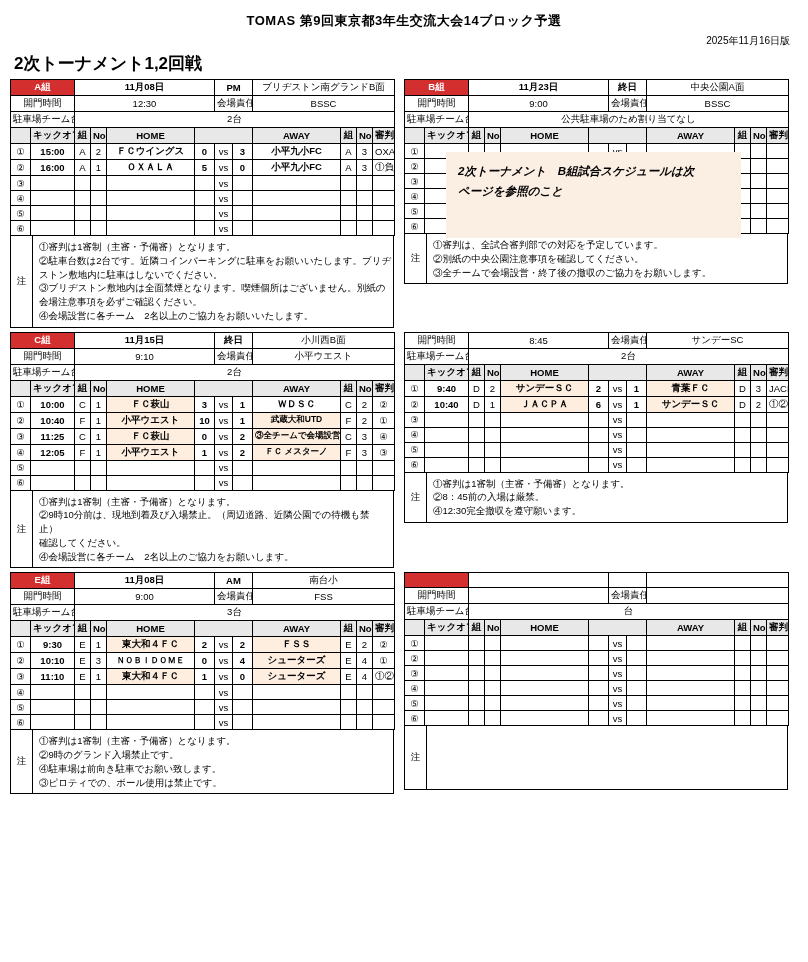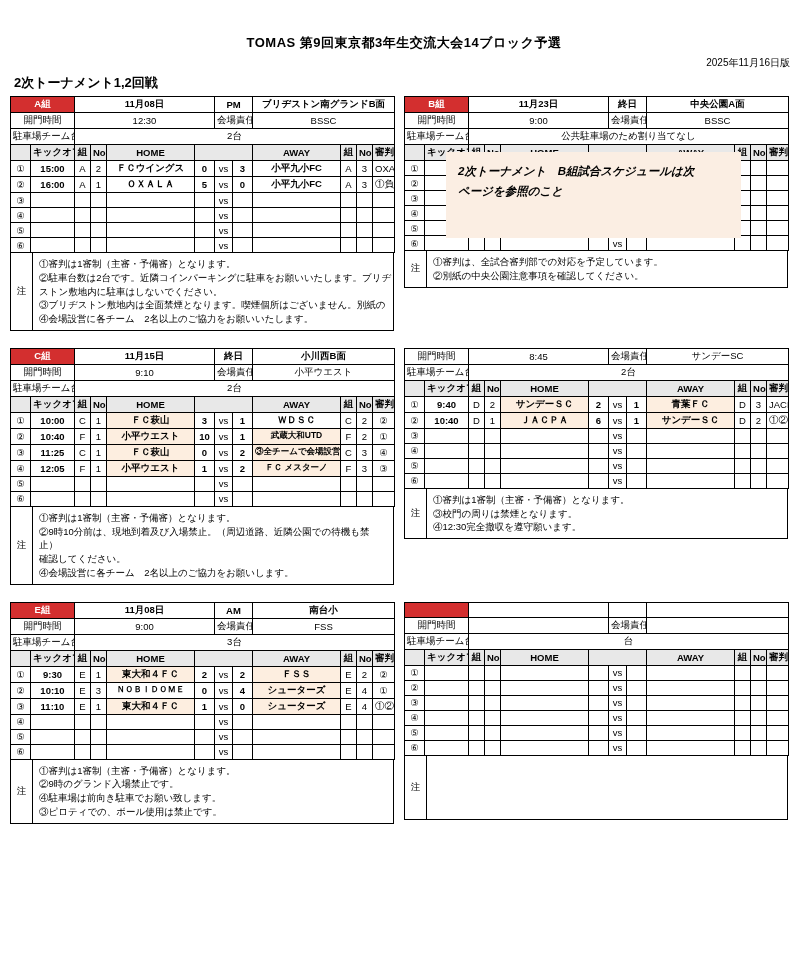--- a/index.html
+++ b/index.html
@@ -10,49 +10,49 @@
   body {
     width: 808px;
     height: 962px;
     font-family: "Liberation Sans", sans-serif;
     color: #000;
     position: relative;
     overflow: hidden;
   }
   .page {
     width: 808px;
-    padding: 26px 10px 0 10px;
+    padding: 4px 10px 0 10px;
   }
   .doc-title {
     text-align: center;
     font-size: 13px;
     font-weight: bold;
     letter-spacing: 0.5px;
     margin-top: 8px;
     margin-bottom: 4px;
   }
   .doc-version {
     text-align: right;
     font-size: 10px;
     padding-right: 8px;
     margin-bottom: 4px;
   }
   .section-heading {
-    font-size: 13px;
+    font-size: 17px;
     font-weight: bold;
     margin: 2px 0 4px 4px;
   }
   .grid {
     display: flex;
     flex-wrap: wrap;
     gap: 0px 10px;
   }
   .block {
     width: 384px;
-    margin-bottom: 17px;
+    margin-bottom: 4px;
   }
   table.blk {
     border-collapse: collapse;
     width: 384px;
     table-layout: fixed;
   }
   table.blk td, table.blk th {
     border: 1px solid #000;
     font-size: 9.5px;
     padding: 1px 2px;
@@ -70,21 +70,21 @@
   }
   .hdr-date {
     font-weight: bold;
     font-size: 11px;
   }
   .hdr-ampm {
     font-weight: bold;
     font-size: 10px;
   }
   .hdr-venue {
-    font-weight: bold;
+    font-weight: normal;
     font-size: 11px;
   }
   .lbl {
     background: #fff;
     font-size: 9px;
   }
   .colhdr {
     background: #e8e8e8;
     font-size: 8.5px;
     font-weight: bold;
@@ -278,20 +278,21 @@
             </tr>
           </tbody>
         </table>
         <div class="notes-wrap">
           <div class="notes-label">注</div>
           <div class="notes-body">
             <div>①審判は1審制（主審・予備審）となります。</div>
             <div>②駐車台数は2台です。近隣コインパーキングに駐車をお願いいたします。ブリヂ</div>
             <div>ストン敷地内に駐車はしないでください。</div>
             <div>③ブリヂストン敷地内は全面禁煙となります。喫煙個所はございません。別紙の</div>
+            <div>会場注意事項を必ずご確認ください。</div>
             <div>④会場設営に各チーム　2名以上のご協力をお願いいたします。</div>
           </div>
         </div>
       </div>
       <div class="block">
         <table class="blk">
           <colgroup>
             <col style="width:20px">
             <col style="width:44px">
             <col style="width:16px">
@@ -418,20 +419,21 @@
               <td class="no-cell"></td>
               <td class="ref-note"></td>
             </tr>
           </tbody>
         </table>
         <div class="notes-wrap">
           <div class="notes-label">注</div>
           <div class="notes-body">
             <div>①審判は、全試合審判部での対応を予定しています。</div>
             <div>②別紙の中央公園注意事項を確認してください。</div>
+            <div>③全チームで会場設営・終了後の撤収のご協力をお願いします。</div>
           </div>
         </div>
       </div>
       <div class="block">
         <table class="blk">
           <colgroup>
             <col style="width:20px">
             <col style="width:44px">
             <col style="width:16px">
             <col style="width:16px">
@@ -692,21 +694,21 @@
               <td class="no-cell"></td>
               <td class="no-cell"></td>
               <td class="ref-note"></td>
             </tr>
           </tbody>
         </table>
         <div class="notes-wrap">
           <div class="notes-label">注</div>
           <div class="notes-body">
             <div>①審判は1審制（主審・予備審）となります。</div>
-            <div>③校門の周りは禁煙となります。</div>
+            <div>②8：45前の入場は厳禁。</div>
             <div>④12:30完全撤収を遵守願います。</div>
           </div>
         </div>
       </div>
       <div class="block">
         <table class="blk">
           <colgroup>
             <col style="width:20px">
             <col style="width:44px">
             <col style="width:16px">

